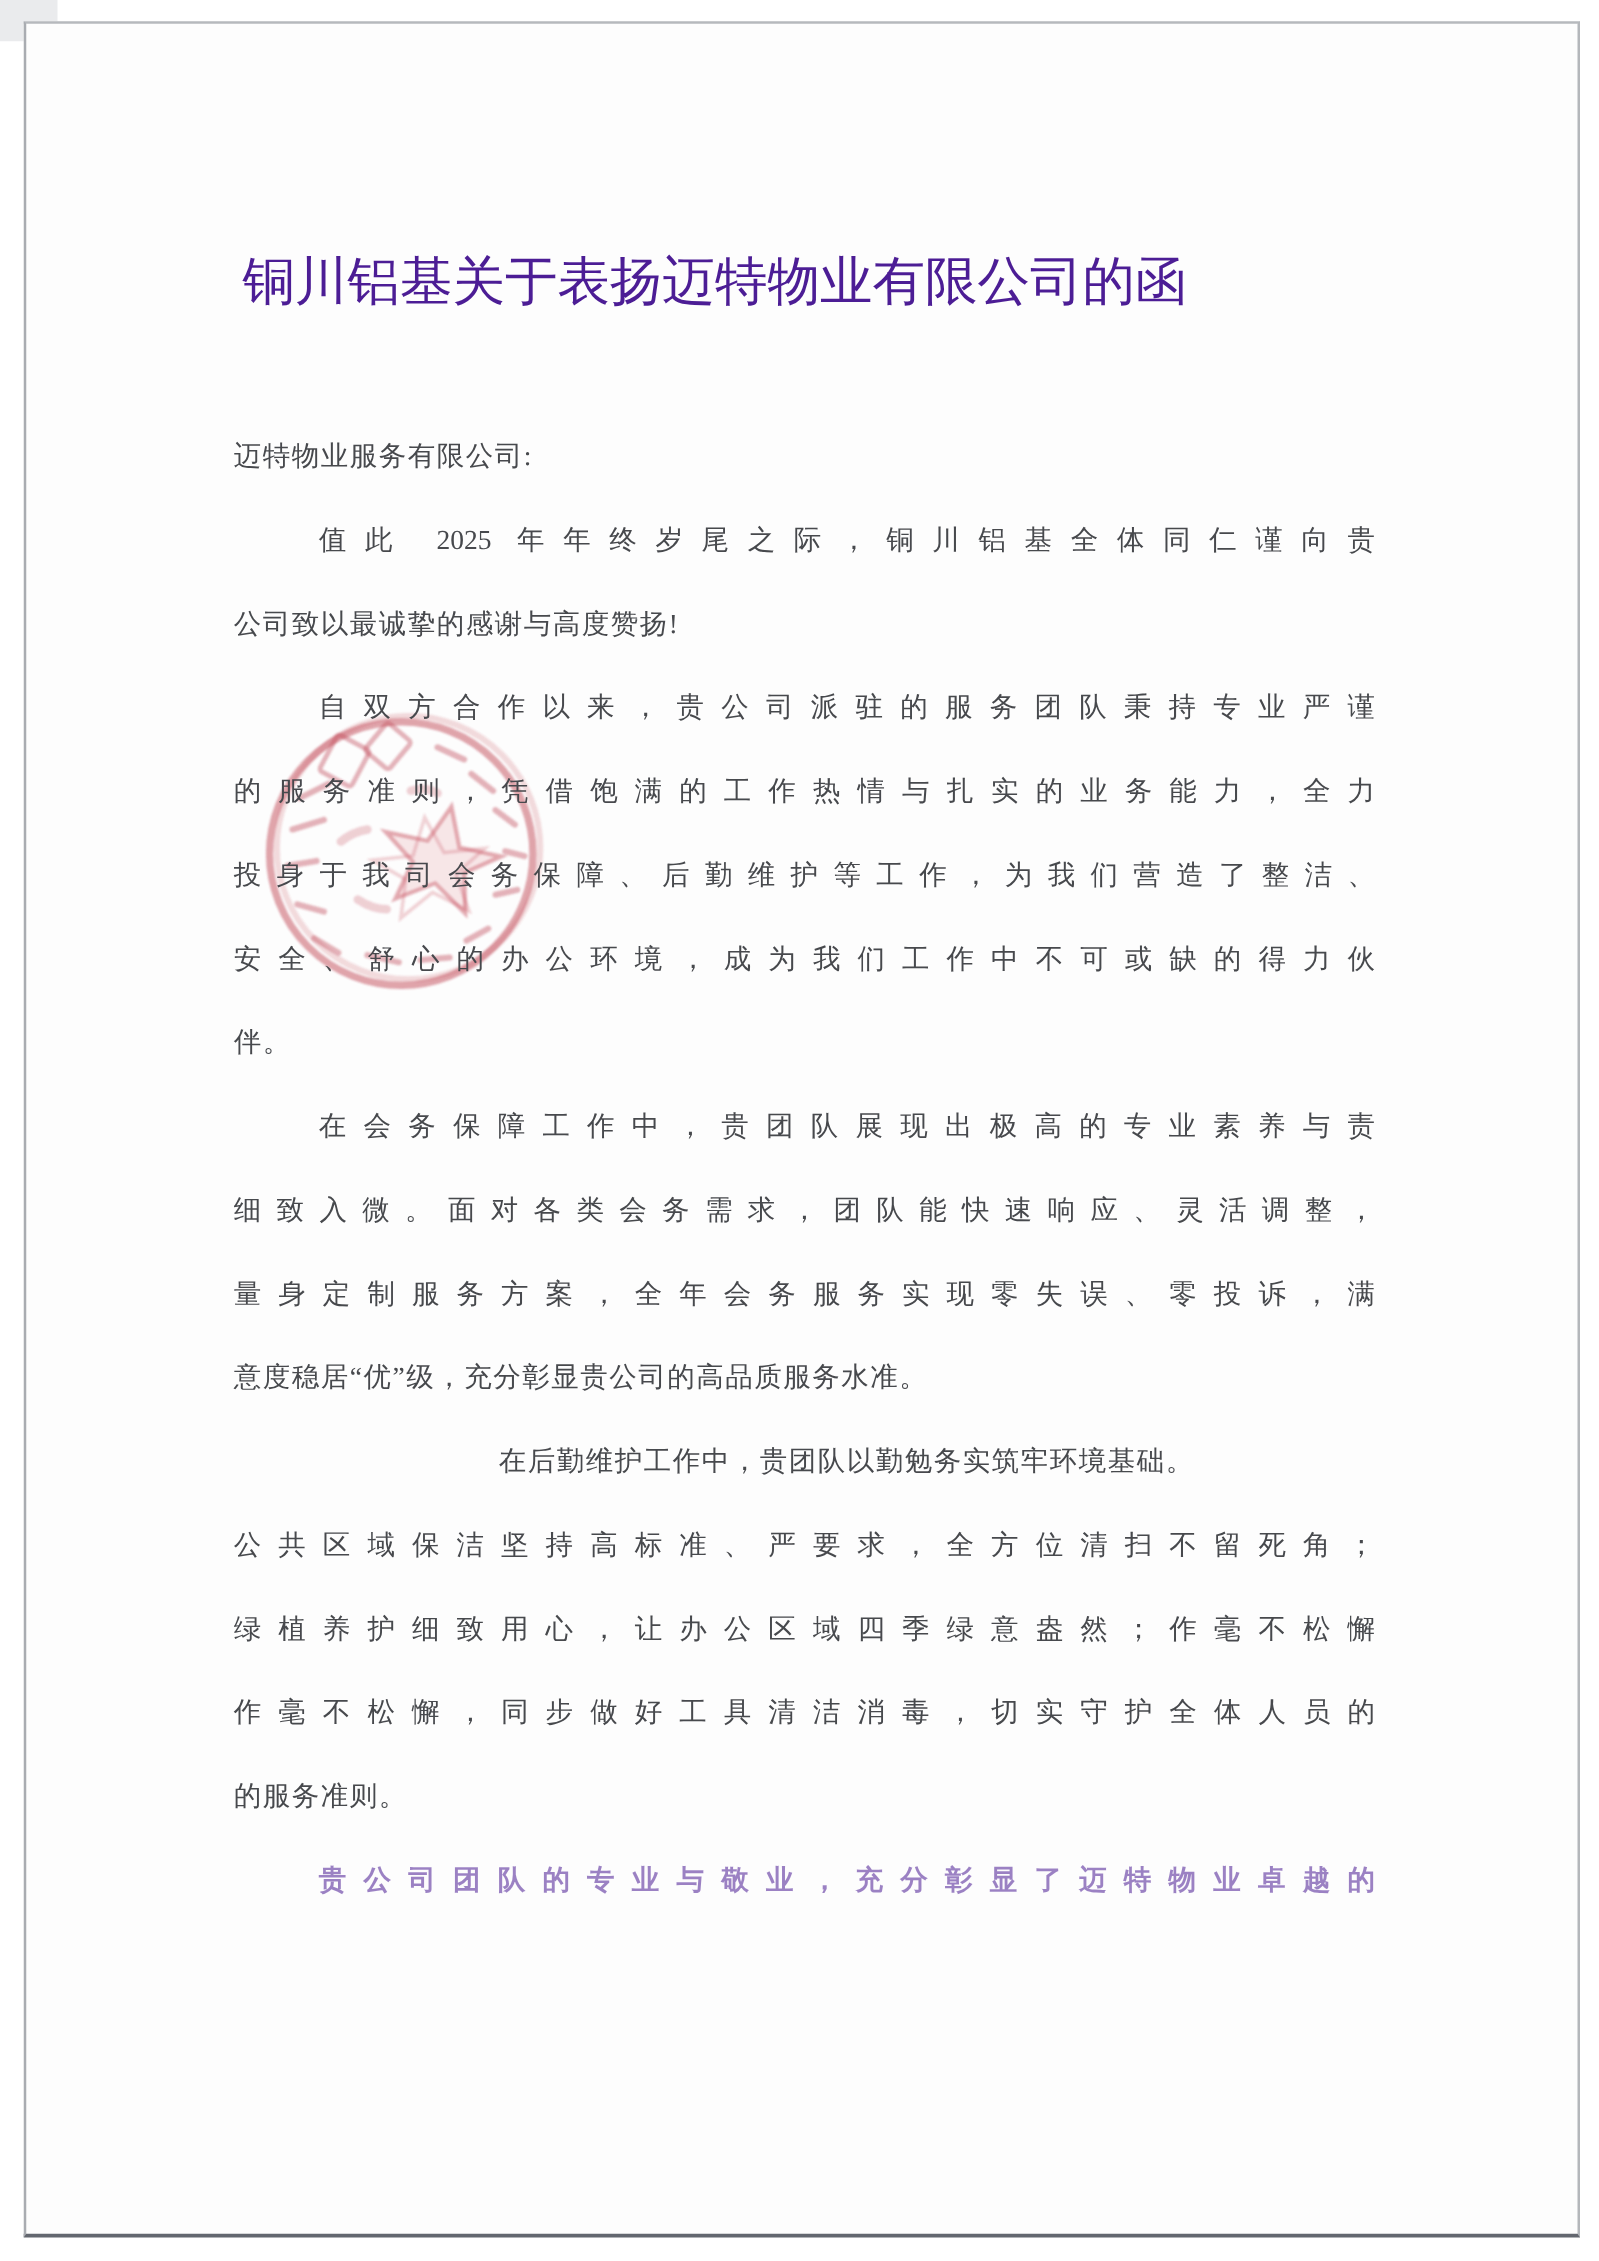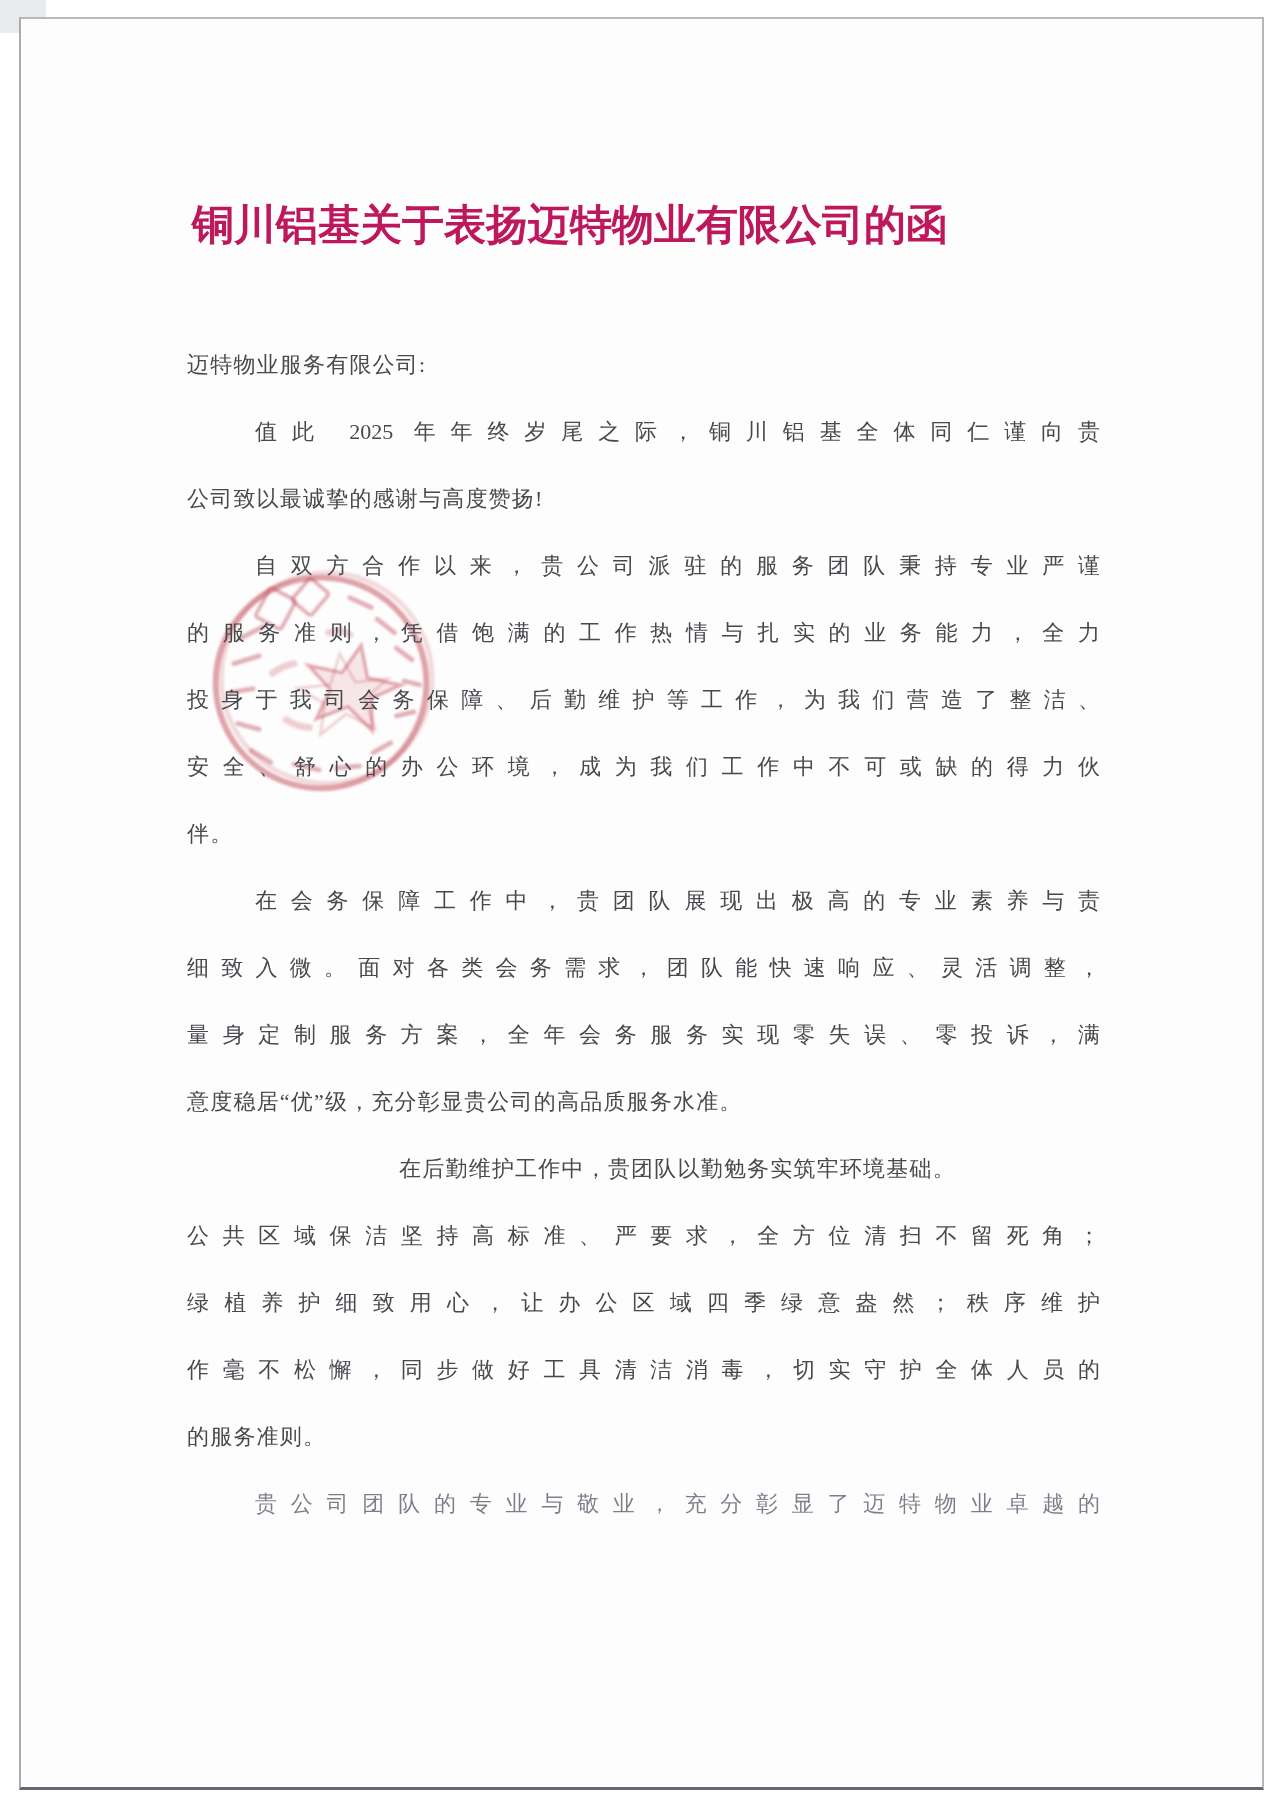--- a/index.html
+++ b/index.html
@@ -31,24 +31,25 @@
     border-right: 2px solid #b4b7bb;
     border-bottom: 3px solid #63676f;
     box-sizing: content-box;
   }
   .doc-title {
     position: absolute;
     left: 171px;              
     top: 178px;               
     width: 760px;
     font-size: 42px;
-    font-weight: 700;
-    color: #be185d;
+    font-weight: 400;
+    color: #4c1d95;
     letter-spacing: 0px;
     white-space: nowrap;
+    text-align: center;
   }
   .doc-body {
     position: absolute;
     left: 166px;              
     top: 312px;               
     width: 913px;
     font-size: 22px;
     color: #47494d;
     line-height: 67px;
   }
@@ -59,23 +60,24 @@
   }
   .line.fill {
     white-space: normal;
     text-align: justify;
     text-align-last: justify;
     letter-spacing: 0;
   }
   .line.indent { padding-left: 68px; text-align: center; }
   .line.indent.fill { padding-left: 68px; box-sizing: border-box; }
   .line.faded {
-    color: #0f172a;
+    color: #4c1d95;
     opacity: 0.55;
     filter: blur(0.4px);
+    font-weight: bold;
   }
   .seal {
     position: absolute;
     left: 184px;              
     top: 546px;               
     width: 232px;
     height: 232px;
     pointer-events: none;
   }
 </style>
@@ -140,20 +142,20 @@
       <div class="line fill">的服务准则，凭借饱满的工作热情与扎实的业务能力，全力</div>
       <div class="line fill">投身于我司会务保障、后勤维护等工作，为我们营造了整洁、</div>
       <div class="line fill">安全、舒心的办公环境，成为我们工作中不可或缺的得力伙</div>
       <div class="line">伴。</div>
       <div class="line indent fill">在会务保障工作中，贵团队展现出极高的专业素养与责</div>
       <div class="line fill">细致入微。面对各类会务需求，团队能快速响应、灵活调整，</div>
       <div class="line fill">量身定制服务方案，全年会务服务实现零失误、零投诉，满</div>
       <div class="line">意度稳居“优”级，充分彰显贵公司的高品质服务水准。</div>
       <div class="line indent">在后勤维护工作中，贵团队以勤勉务实筑牢环境基础。</div>
       <div class="line fill">公共区域保洁坚持高标准、严要求，全方位清扫不留死角；</div>
-      <div class="line fill">绿植养护细致用心，让办公区域四季绿意盎然；秩序维护</div>
+      <div class="line fill">绿植养护细致用心，让办公区域四季绿意盎然；作毫不松懈</div>
       <div class="line fill">作毫不松懈，同步做好工具清洁消毒，切实守护全体人员的</div>
       <div class="line">的服务准则。</div>
       <div class="line indent fill faded">贵公司团队的专业与敬业，充分彰显了迈特物业卓越的</div>
     </div>
 
   </div>
 </div>
 
 </body></html>

